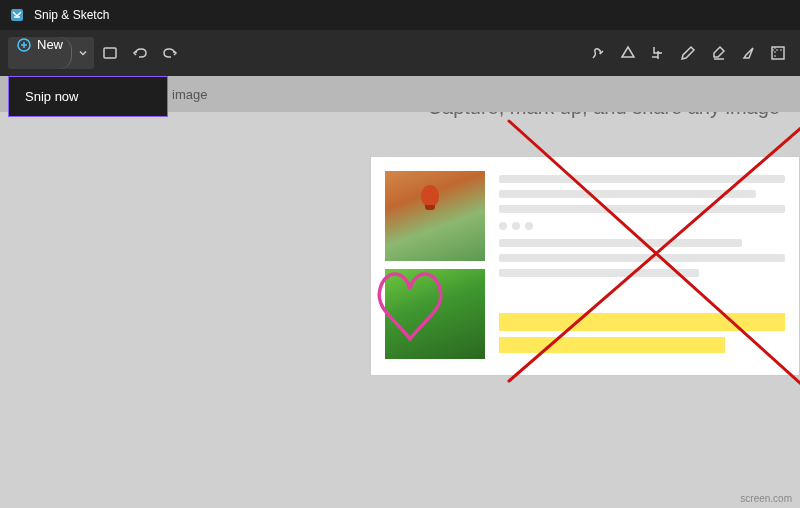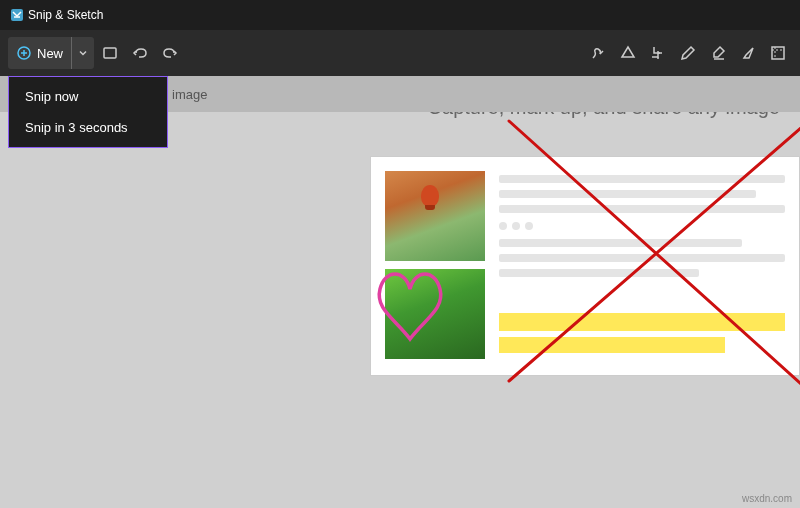--- a/index.html
+++ b/index.html
@@ -18,21 +18,21 @@
       height: 30px;
       display: flex;
       align-items: center;
       padding: 0 10px;
       position: relative;
       z-index: 100;
     }
     .title-bar-text {
       color: #ffffff;
       font-size: 12px;
-      margin-left: 4px;
+      margin-left: 10px;
     }
     .title-bar-icon {
       width: 14px;
       height: 14px;
       display: flex;
       align-items: center;
       justify-content: center;
     }
 
     
@@ -111,26 +111,27 @@
     .new-compound-btn {
       display: flex;
       align-items: center;
       background: #3d3d3d;
       border-radius: 3px;
       height: 32px;
       overflow: hidden;
     }
     .new-main-part {
       display: flex;
-      align-items: flex-end;
+      align-items: flex-start;
       gap: 5px;
-      padding: 8px 8px;
+      padding: 0 8px;
       cursor: pointer;
       height: 100%;
       border-right: 1px solid #666;
+      border-radius: 13px;
     }
     .new-arrow-part {
       padding: 0 6px;
       cursor: pointer;
       height: 100%;
       display: flex;
       align-items: center;
     }
 
     .btn-label {
@@ -237,21 +238,20 @@
         <rect x="2" y="2" width="12" height="12" stroke="#cccccc" stroke-width="1.5" fill="none"></rect>
         <line x1="5" y1="2" x2="5" y2="14" stroke="#cccccc" stroke-width="1" stroke-dasharray="2,2"></line>
         <line x1="2" y1="5" x2="14" y2="5" stroke="#cccccc" stroke-width="1" stroke-dasharray="2,2"></line>
       </svg>
     </button>
   </div>
 </div>
 
 <div class="dropdown-menu">
   <div class="dropdown-item">Snip now</div>
-  <div class="dropdown-item">Snip in 3 seconds</div>
 </div>
 
 <div style="position:absolute; top:76px; left:0; right:0; background:#b8b8b8; height:36px; display:flex; align-items:center; padding: 0 16px; z-index:50;">
   <span style="font-size:13px; color:#555;">screen or open an existing image</span>
 </div>
 
 <div class="main-content">
 
   <div style="position:absolute; top:20px; right:0; left:200px; text-align:right; padding-right: 20px;">
     <span style="font-size:20px; color:#666;">Capture, mark up, and share any image</span>
@@ -295,14 +295,14 @@
 
       <svg style="position:absolute; top:-60px; left:-220px; width:700px; height:320px; pointer-events:none; z-index:8; overflow:visible;">
 
         <path d="M230 10 L530 280" stroke="#cc1010" stroke-width="3" stroke-linecap="round" fill="none"></path>
 
         <path d="M230 270 L530 10" stroke="#cc1010" stroke-width="3" stroke-linecap="round" fill="none"></path>
       </svg>
     </div>
   </div>
 
-  <div style="position:absolute; bottom:4px; right:8px; font-size:10px; color:#888;">wsxdn.com</div>
+  <div style="position:absolute; bottom:4px; right:8px; font-size:10px; color:#888;">screen.com</div>
 </div>
 
 </body></html>

